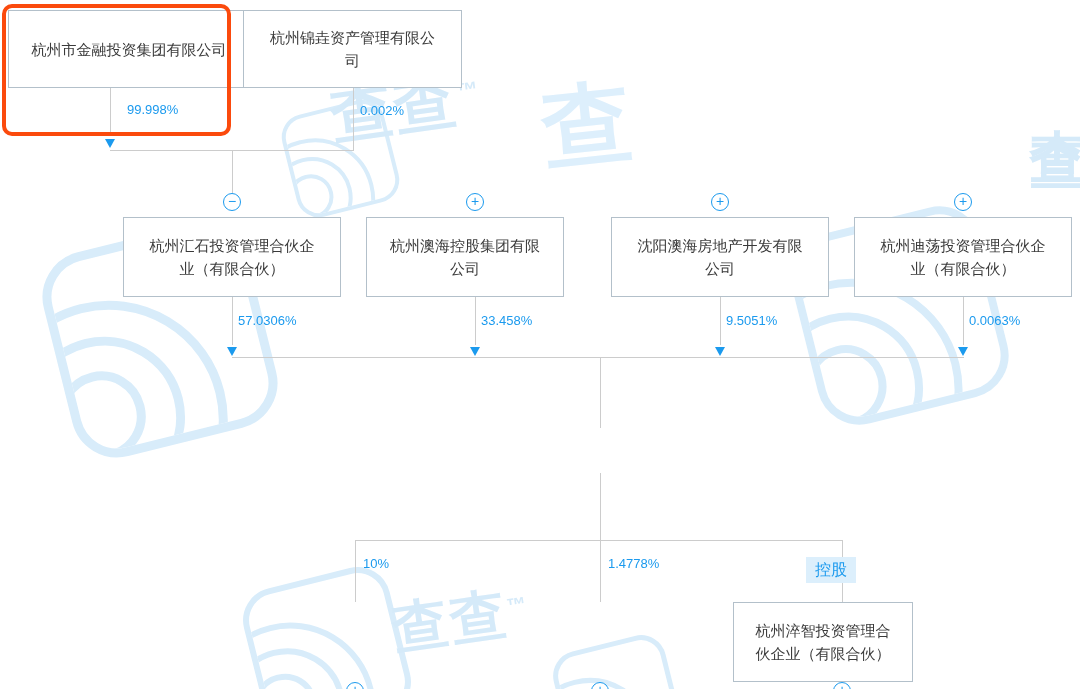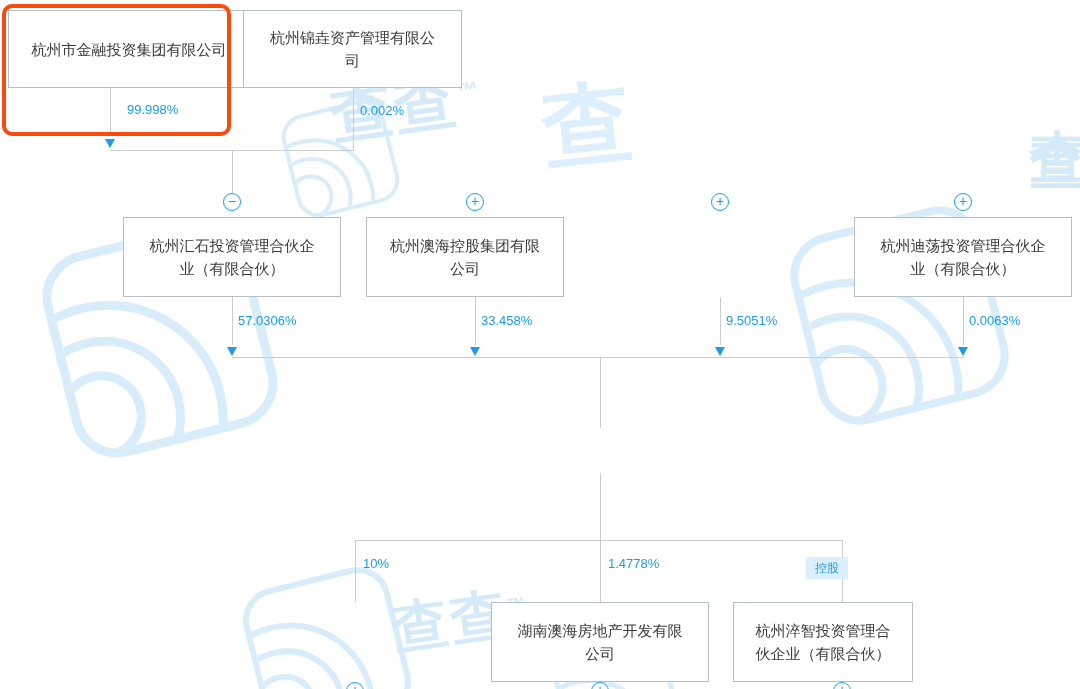--- a/index.html
+++ b/index.html
@@ -22,21 +22,21 @@
          border-top:9px solid #1b9aee;z-index:2}
 
   
   .toggle{position:absolute;width:18px;height:18px;border:1px solid #1b9aee;border-radius:50%;background:#fff;
           color:#1b9aee;font-size:14px;line-height:15px;text-align:center;z-index:2;cursor:pointer}
 
   
   .pct{position:absolute;color:#1b9aee;font-size:13px;z-index:2;white-space:nowrap}
 
   
-  .badge{position:absolute;background:#dceffc;color:#1b9aee;font-size:12px;line-height:1;
+  .badge{position:absolute;background:#dceffc;color:#1b9aee;font-size:16px;line-height:1;
          padding:5px 9px;border-radius:0;z-index:2;white-space:nowrap}
 
   
   .hl-outline{position:absolute;left:2px;top:4px;width:229px;height:132px;border:4px solid #fb4a0d;
               border-radius:10px;z-index:3;pointer-events:none}
 
   
   .wm-logo{position:absolute;width:var(--s);height:var(--s);border:calc(var(--s) * 0.045) solid #d8ecfa;
            border-radius:22%;transform:rotate(-14deg);overflow:hidden;z-index:0;pointer-events:none}
   .wm-logo i{position:absolute;display:block;border:calc(var(--s) * 0.045) solid #d8ecfa;border-radius:50%}
@@ -141,27 +141,27 @@
   <div class="node" style="left:123px;top:217px;width:218px;height:80px">
     <span>杭州汇石投资管理合伙企业（有限合伙）</span>
   </div>
 
   <div class="node" style="left:243px;top:10px;width:219px;height:78px">
     <span>杭州锦垚资产管理有限公司</span>
   </div>
   <div class="node" style="left:366px;top:217px;width:198px;height:80px">
     <span>杭州澳海控股集团有限公司</span>
   </div>
+  <div class="node" style="left:611px;top:217px;width:218px;height:80px">
+    <span>沈阳澳海房地产开发有限公司</span>
+  </div>
   <div class="node" style="left:854px;top:217px;width:218px;height:80px">
     <span>杭州迪荡投资管理合伙企业（有限合伙）</span>
   </div>
 
 
-  <div class="node" style="left:491px;top:602px;width:218px;height:80px">
-    <span>湖南澳海房地产开发有限公司</span>
-  </div>
   <div class="node" style="left:733px;top:602px;width:180px;height:80px">
     <span>杭州淬智投资管理合伙企业（有限合伙）</span>
   </div>
 
   <div class="hl-outline"></div>
 
 </div>
 
 </body></html>

